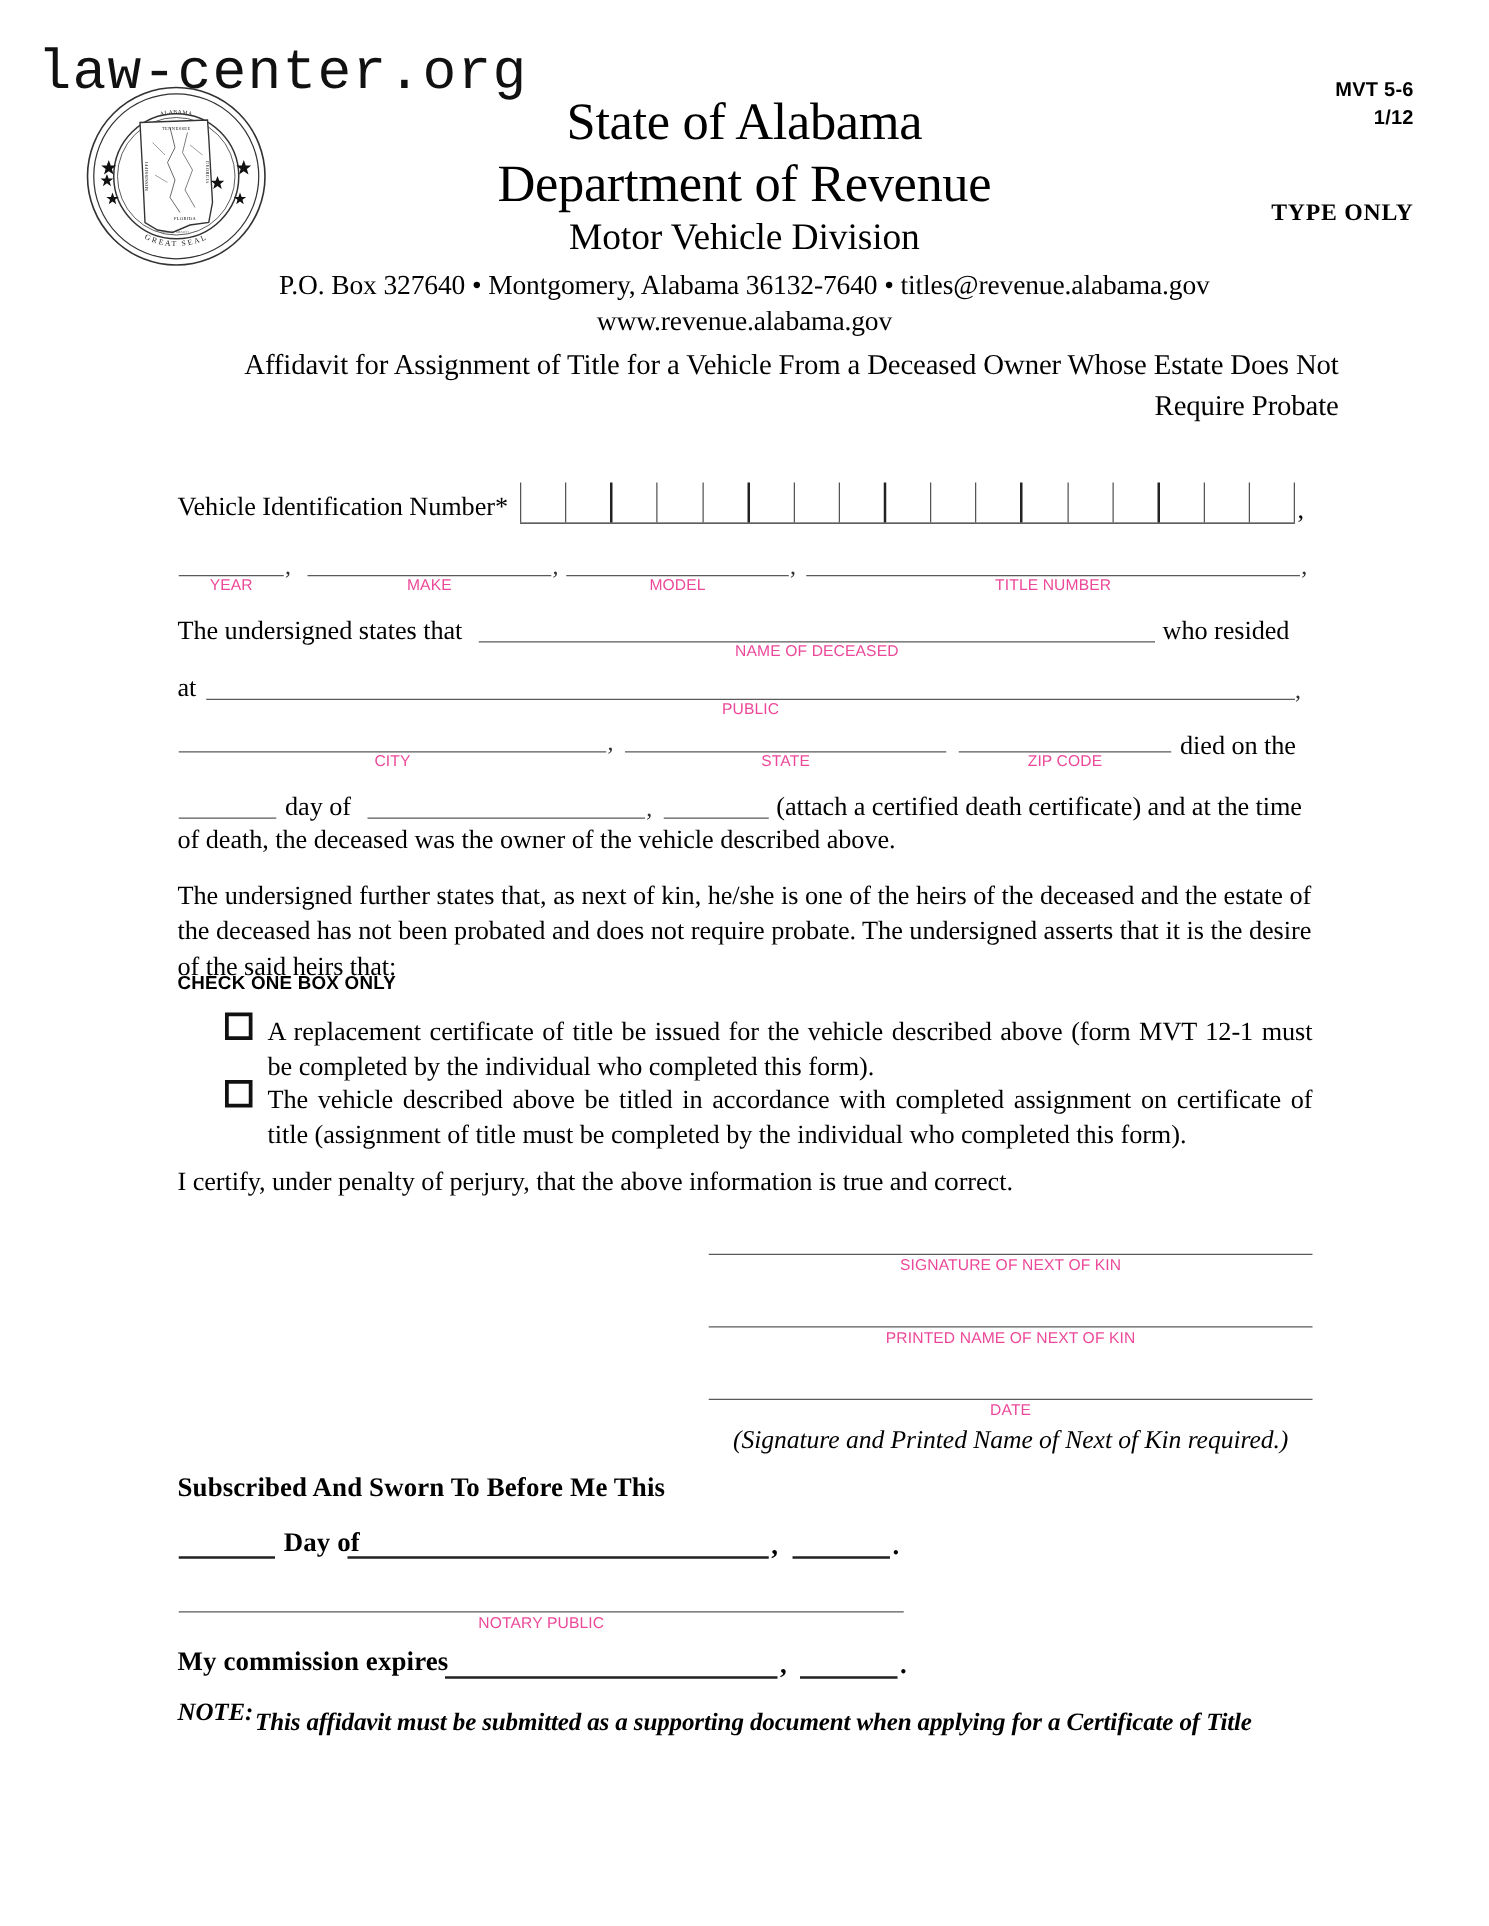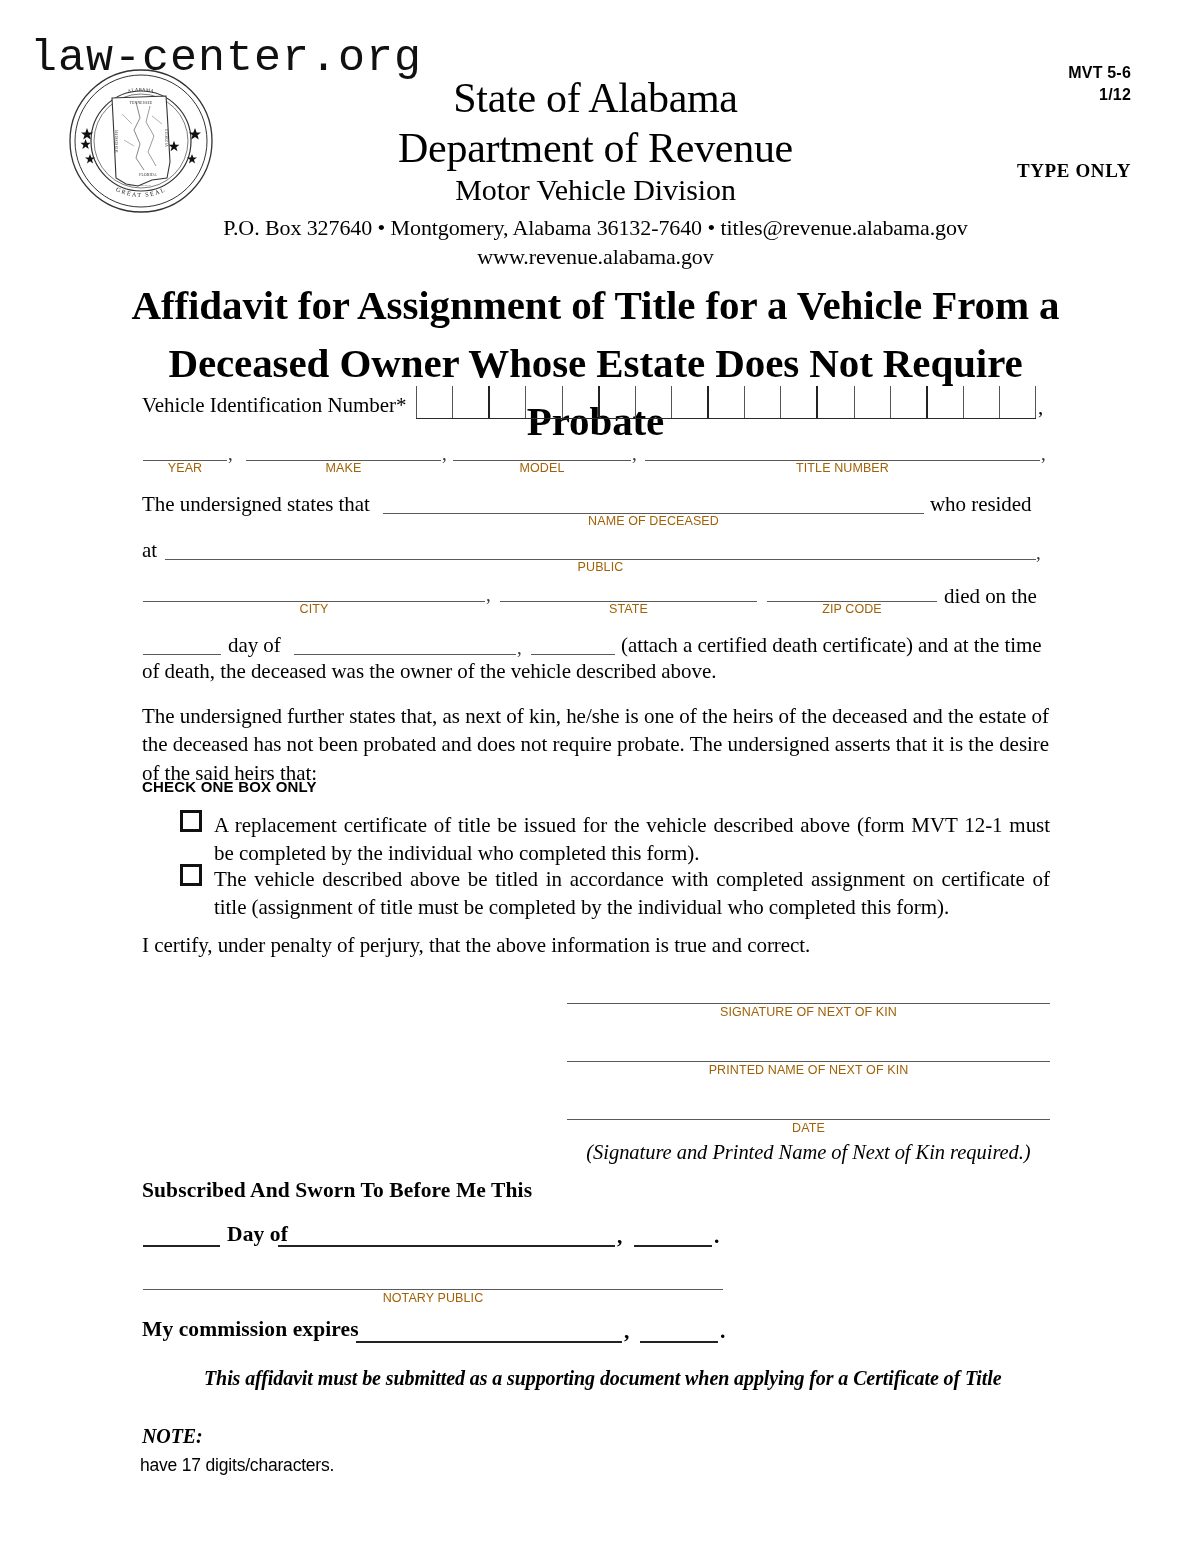--- a/index.html
+++ b/index.html
@@ -74,25 +74,24 @@
   .hdr-2 { top: 124px; font-size: 42px; letter-spacing: -0.3px; }
   .hdr-3 { top: 173px; font-size: 30px; letter-spacing: -0.1px; }
   .hdr-4 { top: 215px; font-size: 22px; letter-spacing: -0.1px; }
   .hdr-5 { top: 244px; font-size: 22px; letter-spacing: -0.1px; }
 
   .doc-title {
     position: absolute;
     left: 120px;
     right: 120px;
     top: 276px;
-    text-align: center;
-    font-size: 41px;
+    text-align: right;
+    font-size: 23px;
     line-height: 1.42;
     letter-spacing: -0.1px;
-    font-weight: bold;
   }
 
   
   .ftext {
     position: absolute;
     font-size: 21px;
     line-height: 1.32;
     letter-spacing: -0.05px;
   }
   .para {
@@ -101,21 +100,21 @@
     line-height: 1.35;
     text-align: justify;
     letter-spacing: -0.05px;
   }
   .cap {
     position: absolute;
     font-family: "Liberation Sans", sans-serif;
     font-size: 12.5px;
     letter-spacing: 0.1px;
     text-align: center;
-    color: #a16207;
+    color: #ec4899;
   }
   .rule {
     position: absolute;
     border-bottom: 1.6px solid #5a5a5a;
     height: 0;
   }
   .rule-dark {
     position: absolute;
     border-bottom: 2px solid #222;
     height: 0;
@@ -358,18 +357,17 @@
 
   <div class="rule" style="left:143px; top:1289px; width:580px;"></div>
   <div class="cap" style="left:143px; top:1291px; width:580px;">NOTARY PUBLIC</div>
 
   <div class="bold-serif" style="position:absolute; left:142px; top:1317px;">My commission expires</div>
   <div class="rule-dark" style="left:356px; top:1341px; width:266px;"></div>
   <div class="bold-serif" style="position:absolute; left:624px; top:1319px;">,</div>
   <div class="rule-dark" style="left:640px; top:1341px; width:78px;"></div>
   <div class="bold-serif" style="position:absolute; left:720px; top:1319px;">.</div>
 
-  <div class="note" style="left:142px; top:1422px;">NOTE:</div>
+  <div class="note" style="left:142px; top:1356px;">NOTE:</div>
   <div class="note" style="left:204px; top:1364px; width:846px;">This affidavit must be submitted as a supporting document when applying for a Certificate of Title</div>
 
-  <div class="footnote" style="left:140px; top:1452px; width:910px;"> have 17 digits/characters.</div>
 
 </div>
 
 </body></html>

